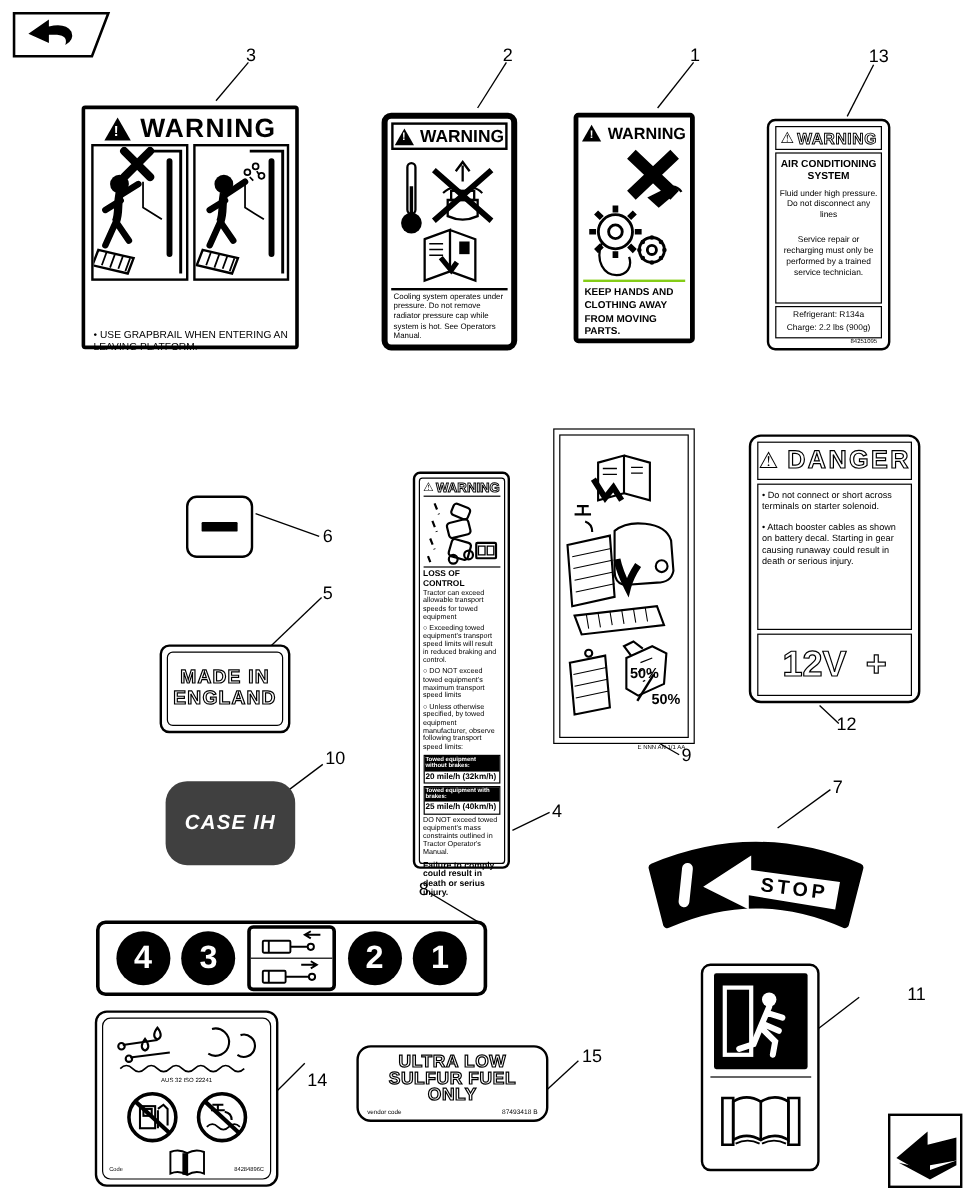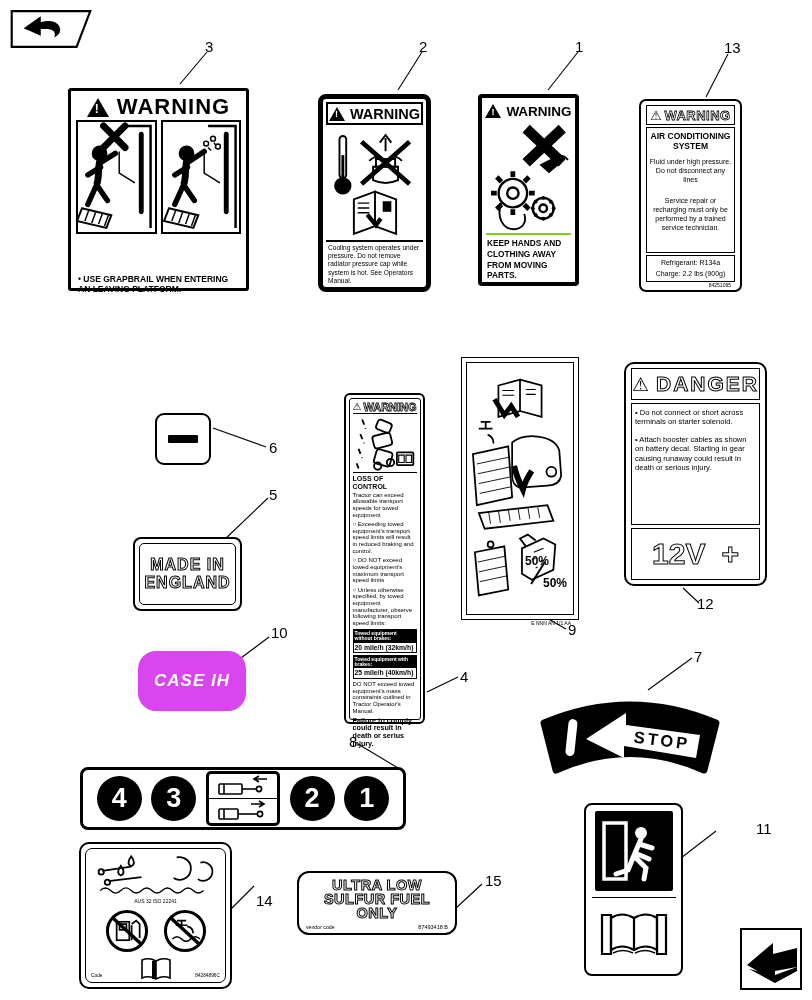--- a/index.html
+++ b/index.html
@@ -27,21 +27,21 @@
   .ol-thin { color:#fff; -webkit-text-stroke:0.8px #000; }
   .warn-glyph { font-family:"DejaVu Sans","Liberation Sans",sans-serif; }
 
   
   #d3 { left:68px; top:88px; width:181px; height:203px; border:3px solid #000; border-radius:3px;
         background:#fff; padding:3px 5px; display:flex; flex-direction:column; }
   #d3 .hdr { display:flex; align-items:center; justify-content:center; gap:8px;
              font-weight:bold; font-size:22px; letter-spacing:1px; height:33px; }
   #d3 .panels { flex:1; display:flex; gap:4px; }
   #d3 .panel { flex:1; border:2px solid #000; }
-  #d3 .txt { font-size:8.5px; font-weight:bold; line-height:1.2; padding:4px 1px 1px 2px;margin-top:36px; }
+  #d3 .txt { font-size:8.5px; font-weight:normal; line-height:1.2; padding:4px 1px 1px 2px;margin-top:36px; }
 
   
   #d2 { left:318px; top:94px; width:113px; height:198px; border:5px solid #000; border-radius:8px;
         background:#fff; padding:3px; display:flex; flex-direction:column; }
   #d2 .hdr { border:2px solid #000; display:flex; align-items:center; justify-content:center;
              gap:5px; font-weight:bold; font-size:14.5px; height:23px; }
   #d2 .art { flex:1; display:flex; align-items:center; justify-content:center; }
   #d2 .txt { font-size:6.6px; line-height:1.25; padding:2px 1px 1px 2px; border-top:2px solid #000; height:44px; }
 
   
@@ -69,21 +69,21 @@
   #d6 .dash { width:30px; height:8px; background:#000; border-radius:1px; }
 
   
   #d5 { left:133px; top:537px; width:109px; height:74px; border:2px solid #000; border-radius:8px;
         background:#fff; padding:4px; }
   #d5 .inner { width:100%; height:100%; border:1.5px solid #000; border-radius:5px;
                display:flex; flex-direction:column; align-items:center; justify-content:center;
                font-weight:bold; font-size:16px; letter-spacing:1px; line-height:1.15; }
 
   
-  #d10 { left:138px; top:651px; width:108px; height:60px; background:#d946ef; border-radius:18px;
+  #d10 { left:138px; top:651px; width:108px; height:70px; background:#404040; border-radius:18px;
          display:flex; align-items:center; justify-content:center; }
   #d10 .brand { color:#fff; font-style:italic; font-weight:bold; font-size:17px; letter-spacing:1px; }
 
   
   #d4 { left:344px; top:393px; width:81px; height:331px; border:2px solid #000; border-radius:6px;
         background:#fff; padding:2.5px; }
   #d4 .inner { width:100%; height:100%; border:1.5px solid #000; border-radius:3px; padding:2px 3px;
                display:flex; flex-direction:column; }
   #d4 .hdr { border-bottom:1.5px solid #000; display:flex; align-items:center; justify-content:center;
              gap:2px; font-weight:bold; font-size:11px; height:18px; }

